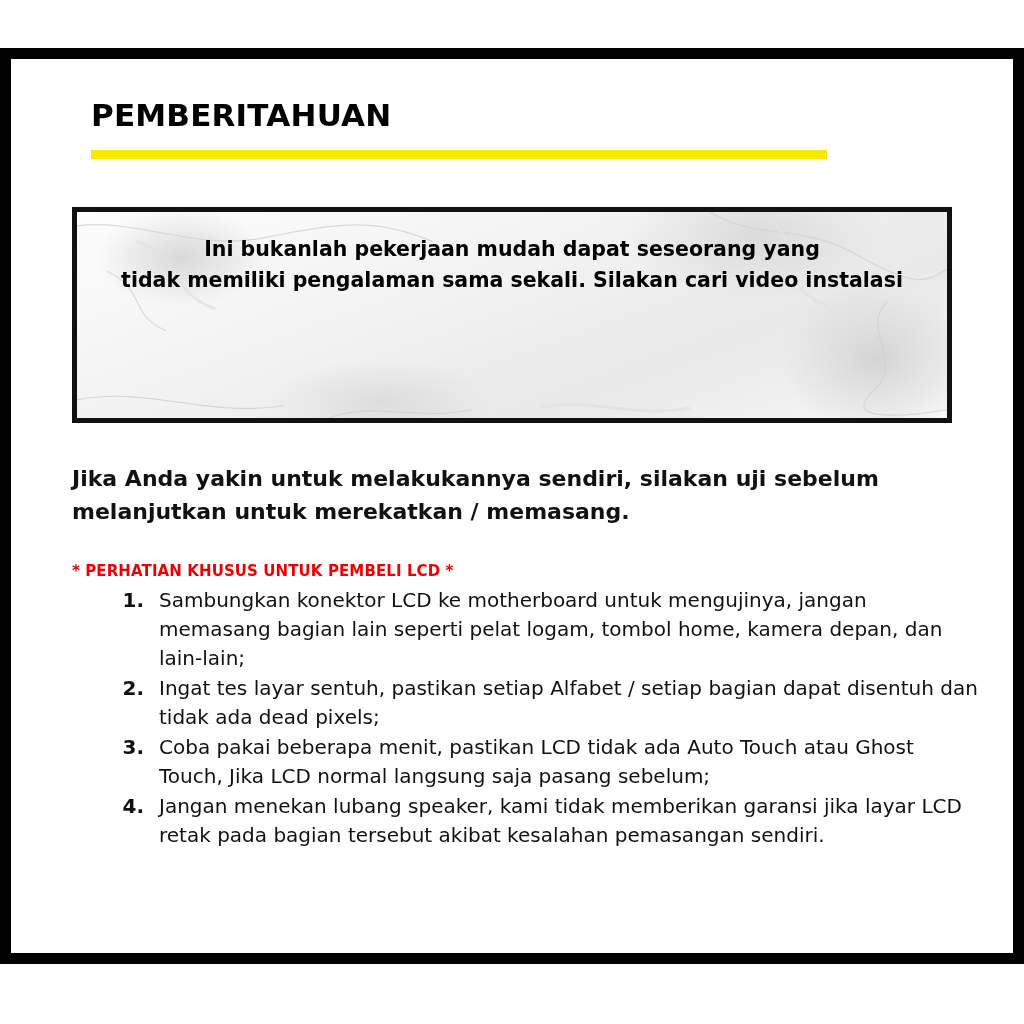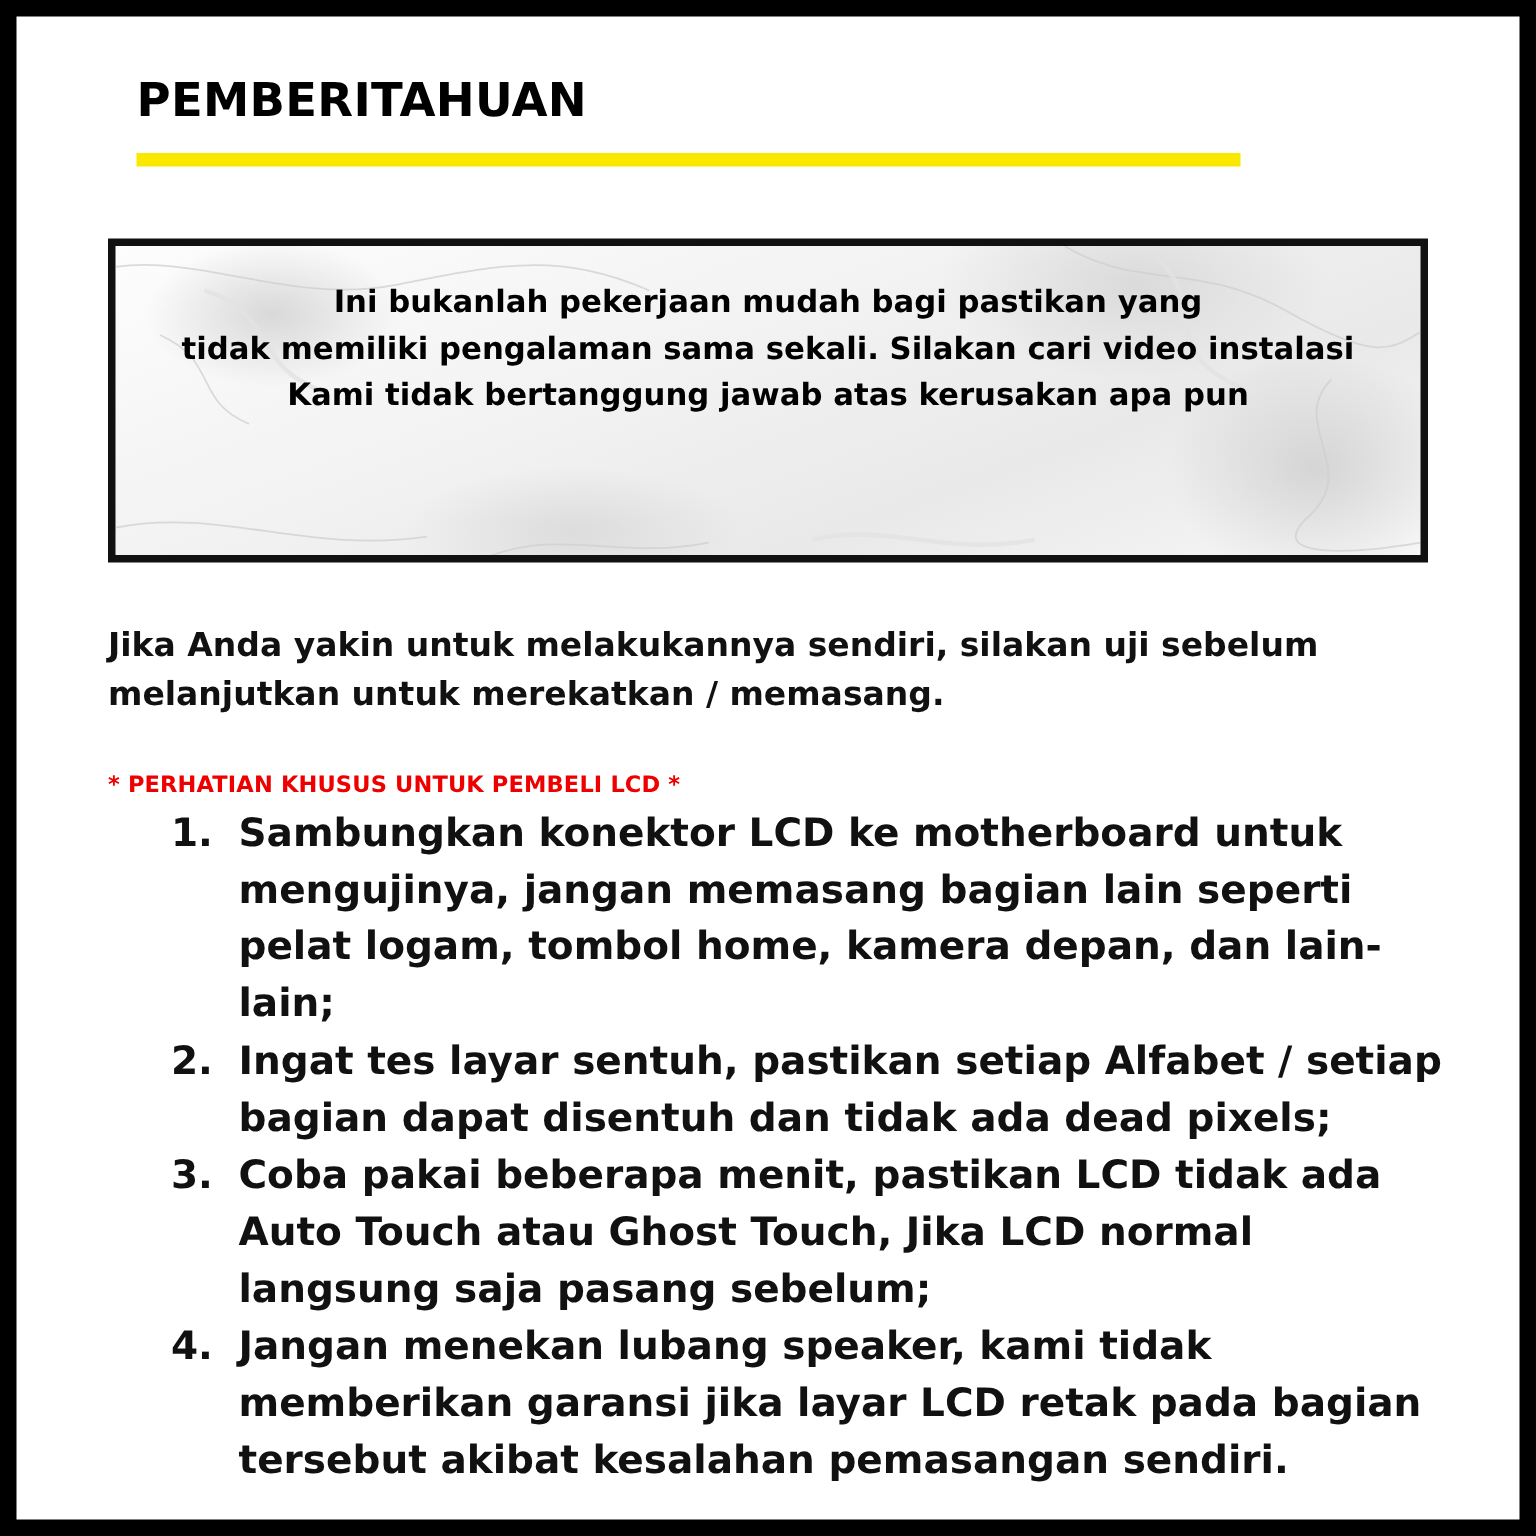--- a/index.html
+++ b/index.html
@@ -7,24 +7,25 @@
   html, body {
     width: 1024px;
     height: 1024px;
     background: #ffffff;
     font-family: "DejaVu Sans", sans-serif;
   }
 
   #page {
     position: relative;
     width: 1024px;
-    height: 1024px;
+    height: 916px;
     background: #ffffff;
     border: 11px solid #000000;
     overflow: hidden;
+    margin-top: 48px;
   }
 
   .inner {
     position: absolute;
     left: 0; top: 0;
     width: 1002px;
     height: 1002px;
     padding: 34px 48px 0 48px;
   }
 
@@ -100,22 +101,22 @@
 
   
   ol.notes {
     margin: 6px 0 0 60px;
     padding: 0 0 0 32px;
     width: 860px;
     list-style-position: outside;
   }
   ol.notes li {
     font-family: "DejaVu Sans", sans-serif;
-    font-weight: bold;
-    font-size: 26px;
+    font-weight: normal;
+    font-size: 20px;
     line-height: 1.45;
     color: #111111;
     padding-left: 8px;
     margin-bottom: 1px;
   }
   ol.notes li::marker { font-weight: bold; }
 </style>
 </head>
 <body>
 
@@ -138,23 +139,22 @@
           <path d="M250 210 C 300 190, 340 212, 400 200"></path>
           <path d="M30 60 C 70 78, 52 104, 90 120"></path>
         </g>
         <g stroke="#e2e2e2" stroke-width="3" fill="none" opacity="0.8">
           <path d="M700 6 C 740 40, 700 70, 760 96"></path>
           <path d="M60 30 C 110 46, 90 80, 140 98"></path>
           <path d="M470 198 C 520 186, 560 210, 620 198"></path>
         </g>
       </svg>
       <div class="warn-text">
-        <p>Ini bukanlah pekerjaan mudah bagi pastikan yang</p>
+        <p>Ini bukanlah pekerjaan mudah dapat seseorang yang</p>
         <p>tidak memiliki pengalaman sama sekali. Silakan cari video instalasi</p>
-        <p>Kami tidak bertanggung jawab atas kerusakan apa pun</p>
       </div>
     </div>
 
     <div class="body-para">Jika Anda yakin untuk melakukannya sendiri, silakan uji sebelum melanjutkan untuk merekatkan / memasang.</div>
 
     <div class="attention">* PERHATIAN KHUSUS UNTUK PEMBELI LCD *</div>
 
     <ol class="notes">
       <li>Sambungkan konektor LCD ke motherboard untuk mengujinya, jangan memasang bagian lain seperti pelat logam, tombol home, kamera depan, dan lain-lain;</li>
       <li>Ingat tes layar sentuh, pastikan setiap Alfabet / setiap bagian dapat disentuh dan tidak ada dead pixels;</li>

